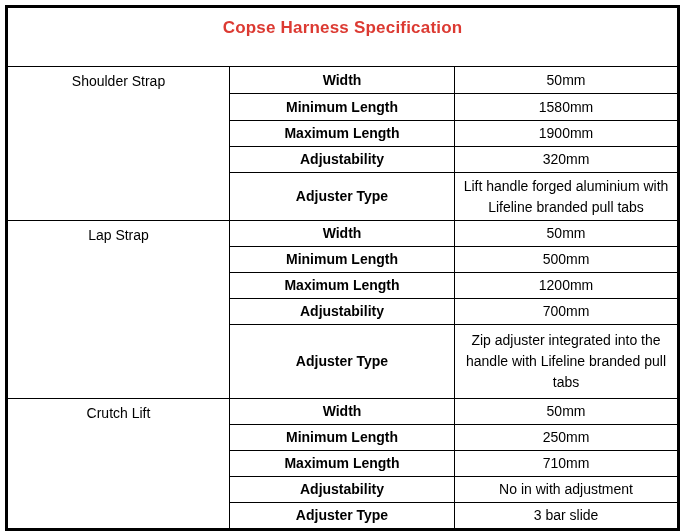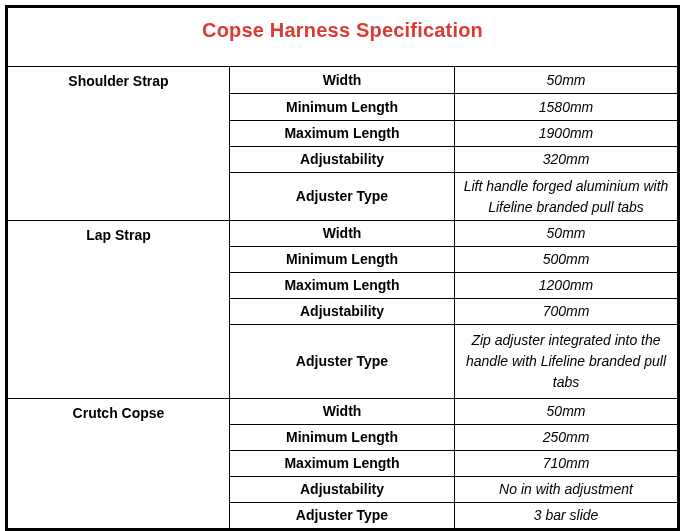--- a/index.html
+++ b/index.html
@@ -28,34 +28,34 @@
     text-align: center;
     vertical-align: middle;
     font-size: 14px;
     line-height: 1.5;
     color: #000000;
     padding: 2px 6px;
     overflow: hidden;
   }
   tr.title-row { height: 60px; }
   td.title-cell {
-    font-size: 20px;
+    font-size: 17px;
     font-weight: 700;
     vertical-align: top;
     padding-top: 7px;
     letter-spacing: 0.2px;
     margin-top: 28px;
   }
   td.section-cell {
-    font-weight: 700;
+    font-weight: 400;
     vertical-align: top;
     padding-top: 4px;
   }
   td.attr-cell { font-weight: 700; }
-  td.value-cell { font-weight: 400; font-style: italic; }
+  td.value-cell { font-weight: 400; }
 </style>
 </head>
 <body>
 
 <div class="page">
   <table class="spec">
     <colgroup>
       <col style="width:223px">
       <col style="width:225px">
       <col style="width:224px">
@@ -100,21 +100,21 @@
         </tr>
         <tr style="height: 26px;">
           <td class="attr-cell">Adjustability</td>
           <td class="value-cell">700mm</td>
         </tr>
         <tr style="height: 74px;">
           <td class="attr-cell">Adjuster Type</td>
           <td class="value-cell">Zip adjuster integrated into the handle with Lifeline branded pull tabs</td>
         </tr>
         <tr style="height: 25px;">
-          <td rowspan="5" class="section-cell">Crutch Copse</td>
+          <td rowspan="5" class="section-cell">Crutch Lift</td>
           <td class="attr-cell">Width</td>
           <td class="value-cell">50mm</td>
         </tr>
         <tr style="height: 25px;">
           <td class="attr-cell">Minimum Length</td>
           <td class="value-cell">250mm</td>
         </tr>
         <tr style="height: 25px;">
           <td class="attr-cell">Maximum Length</td>
           <td class="value-cell">710mm</td>

